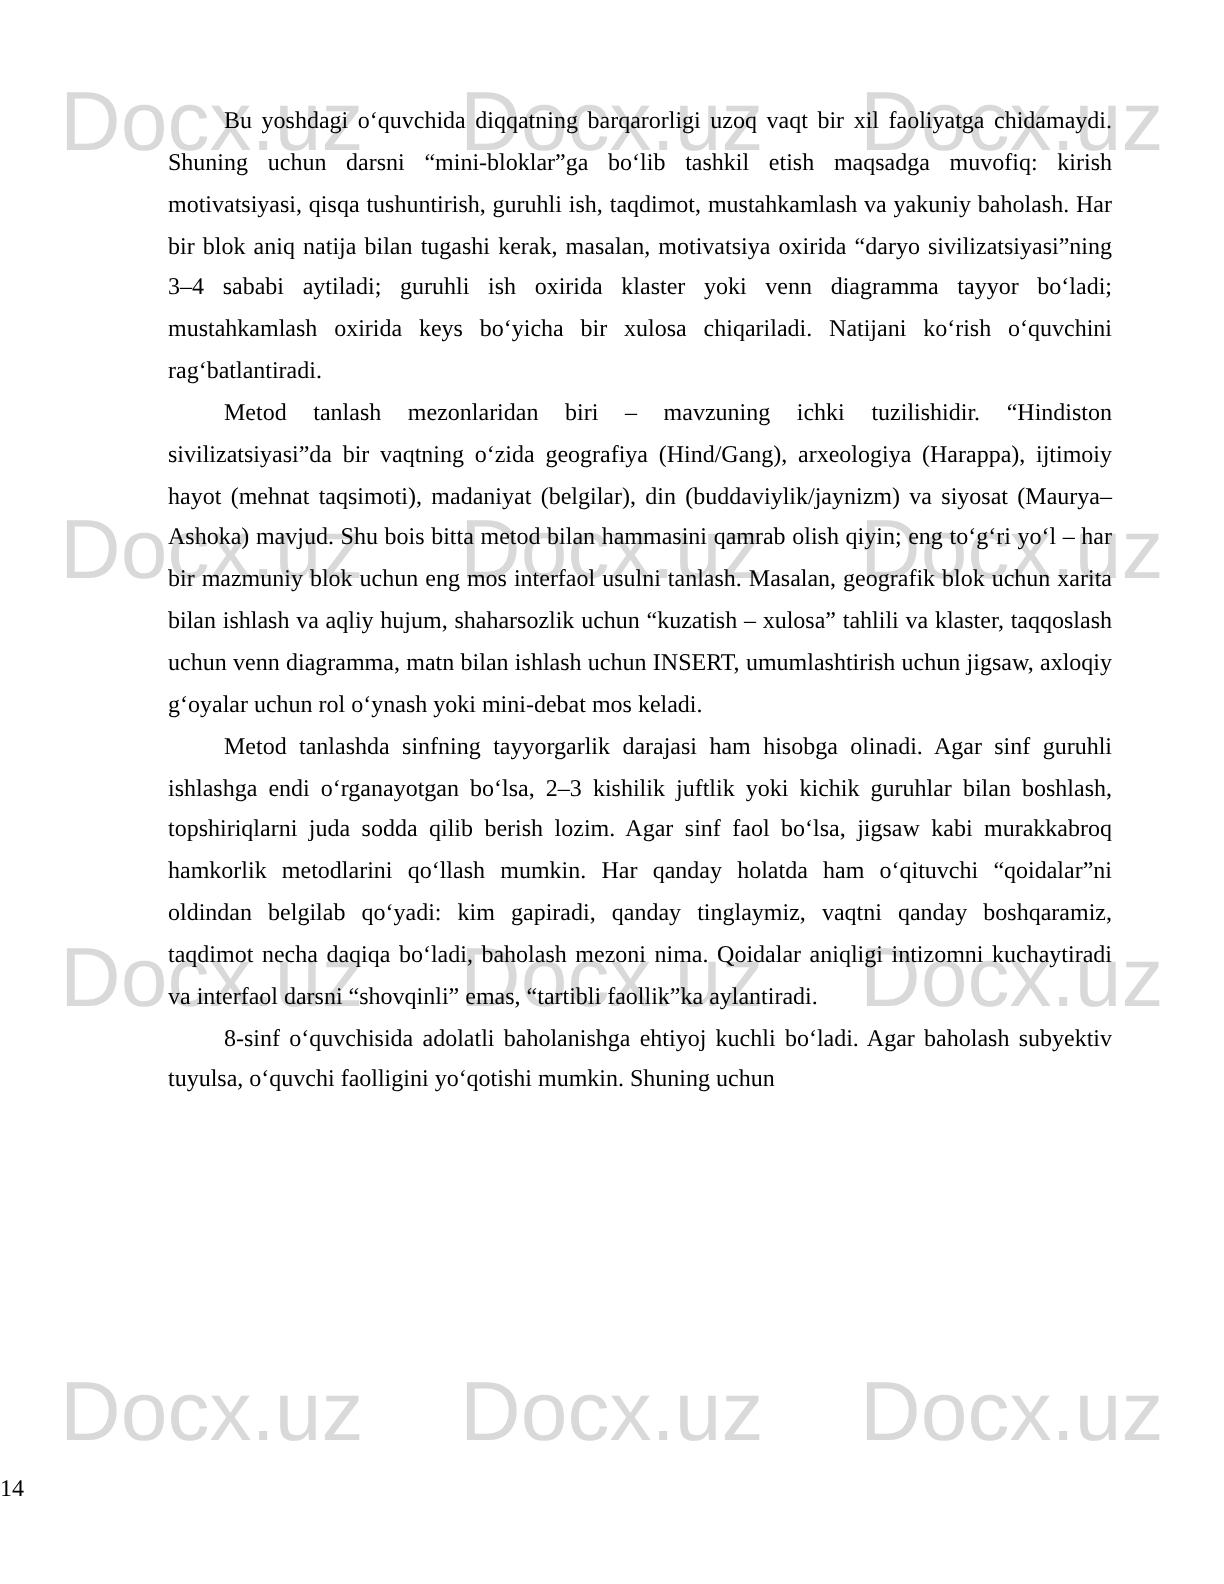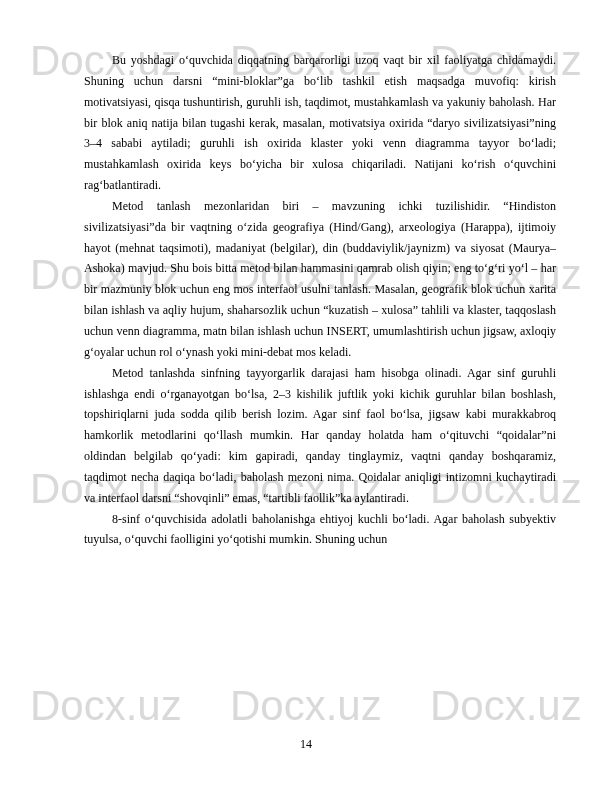--- a/index.html
+++ b/index.html
@@ -11,21 +11,21 @@
     .wm {
       position: absolute; font-family: "Liberation Sans", "DejaVu Sans", sans-serif;
       font-size: 42px; color: #d9d9d9; letter-spacing: 0px; line-height: 1; white-space: nowrap;
     }
     .page-body {
       position: absolute; left: 84px; top: 50px; width: 472px; z-index: 1;
       font-size: 12px; line-height: 20.85px; color: #000000;
     }
     .para { margin: 0; text-align: justify; text-indent: 28px; }
     .page-number {
-      position: absolute; left: 0; width: 612px; top: 737px; text-align: center; z-index: 1;
+      position: absolute; left: 0; width: 612px; top: 737px; text-align: left; z-index: 1;
       font-size: 12px; color: #000;
     }
   </style>
 </head>
 <body>
 
 <div class="watermark-layer">
   <div class="wm" style="left:30px; top:40px;">Docx.uz</div>
   <div class="wm" style="left:230px; top:40px;">Docx.uz</div>
   <div class="wm" style="left:430px; top:40px;">Docx.uz</div>

